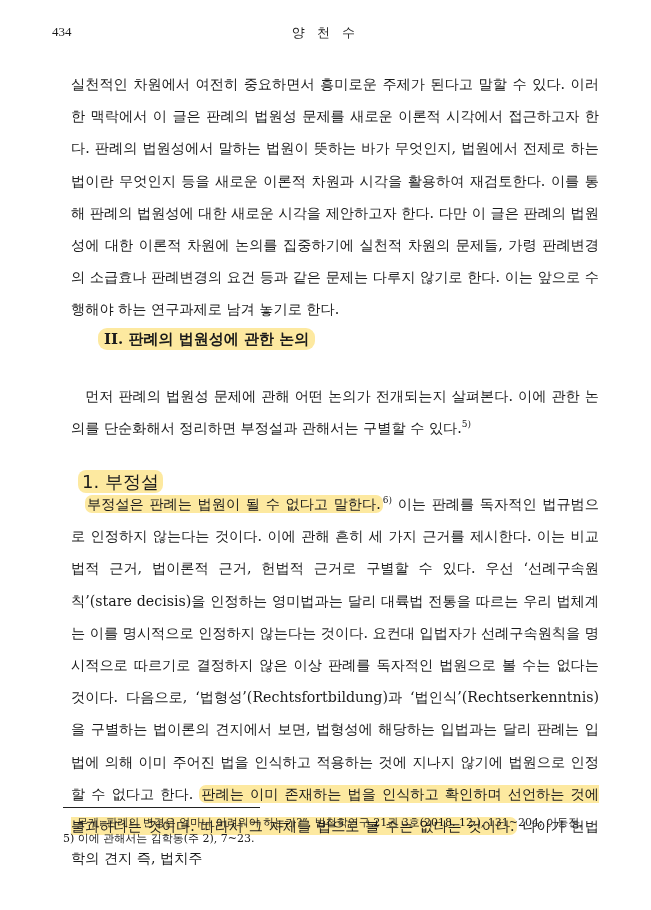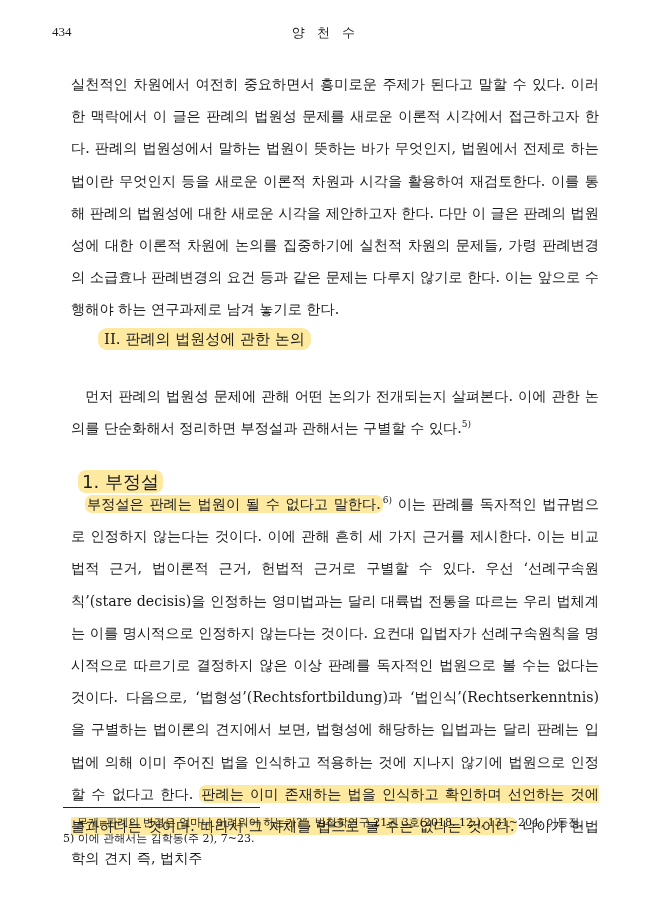--- a/index.html
+++ b/index.html
@@ -4,21 +4,21 @@
 <style>
   html, body { margin: 0; padding: 0; background: #ffffff; }
   body { width: 651px; height: 910px; position: relative; overflow: hidden;
          font-family: "DejaVu Serif", "Liberation Serif", serif; color: #1a1a1a; }
   .header { position: absolute; top: 24px; left: 0; width: 651px; height: 20px; font-size: 13px; }
   .page-num { position: absolute; left: 52px; top: 0; font-family: "Liberation Serif", serif; font-size: 13px; }
   .running-title { position: absolute; left: 0; width: 651px; text-align: center; top: 0; letter-spacing: 4px; font-size: 13px; }
   .body-text { position: absolute; left: 63px; width: 528px; font-size: 14.2px; line-height: 32.2px; text-align: justify; text-align-last: left; margin-left: 8px; }
   .p1 { top: 68px; }
   .hl { background: #fde9a0; border-radius: 7px; padding: 1px 2px; }
-  .section-heading { position: absolute; top: 330px; left: 98px; font-size: 15px; font-weight: normal; }
+  .section-heading { position: absolute; top: 330px; left: 98px; font-size: 15px; font-weight: bold; }
   .section-heading .hl { padding: 2px 6px; border-radius: 9px; }
   .p2 { top: 380px; text-indent: 14px; }
   .subsection-heading { position: absolute; top: 470px; left: 78px; font-family: "DejaVu Sans", "Liberation Sans", sans-serif; font-size: 18px; }
   .subsection-heading .hl { padding: 1px 4px; border-radius: 8px; }
   .p3 { top: 488px; text-indent: 14px; }
   sup { font-size: 9px; vertical-align: 6px; line-height: 0; }
   .footnote-rule { position: absolute; top: 807px; left: 63px; width: 197px; height: 0; border-top: 1px solid #222; }
   .footnotes { position: absolute; top: 815px; left: 63px; width: 540px; font-size: 11px; line-height: 15.5px; }
   .fn-cont { padding-left: 14px; }
 </style>

